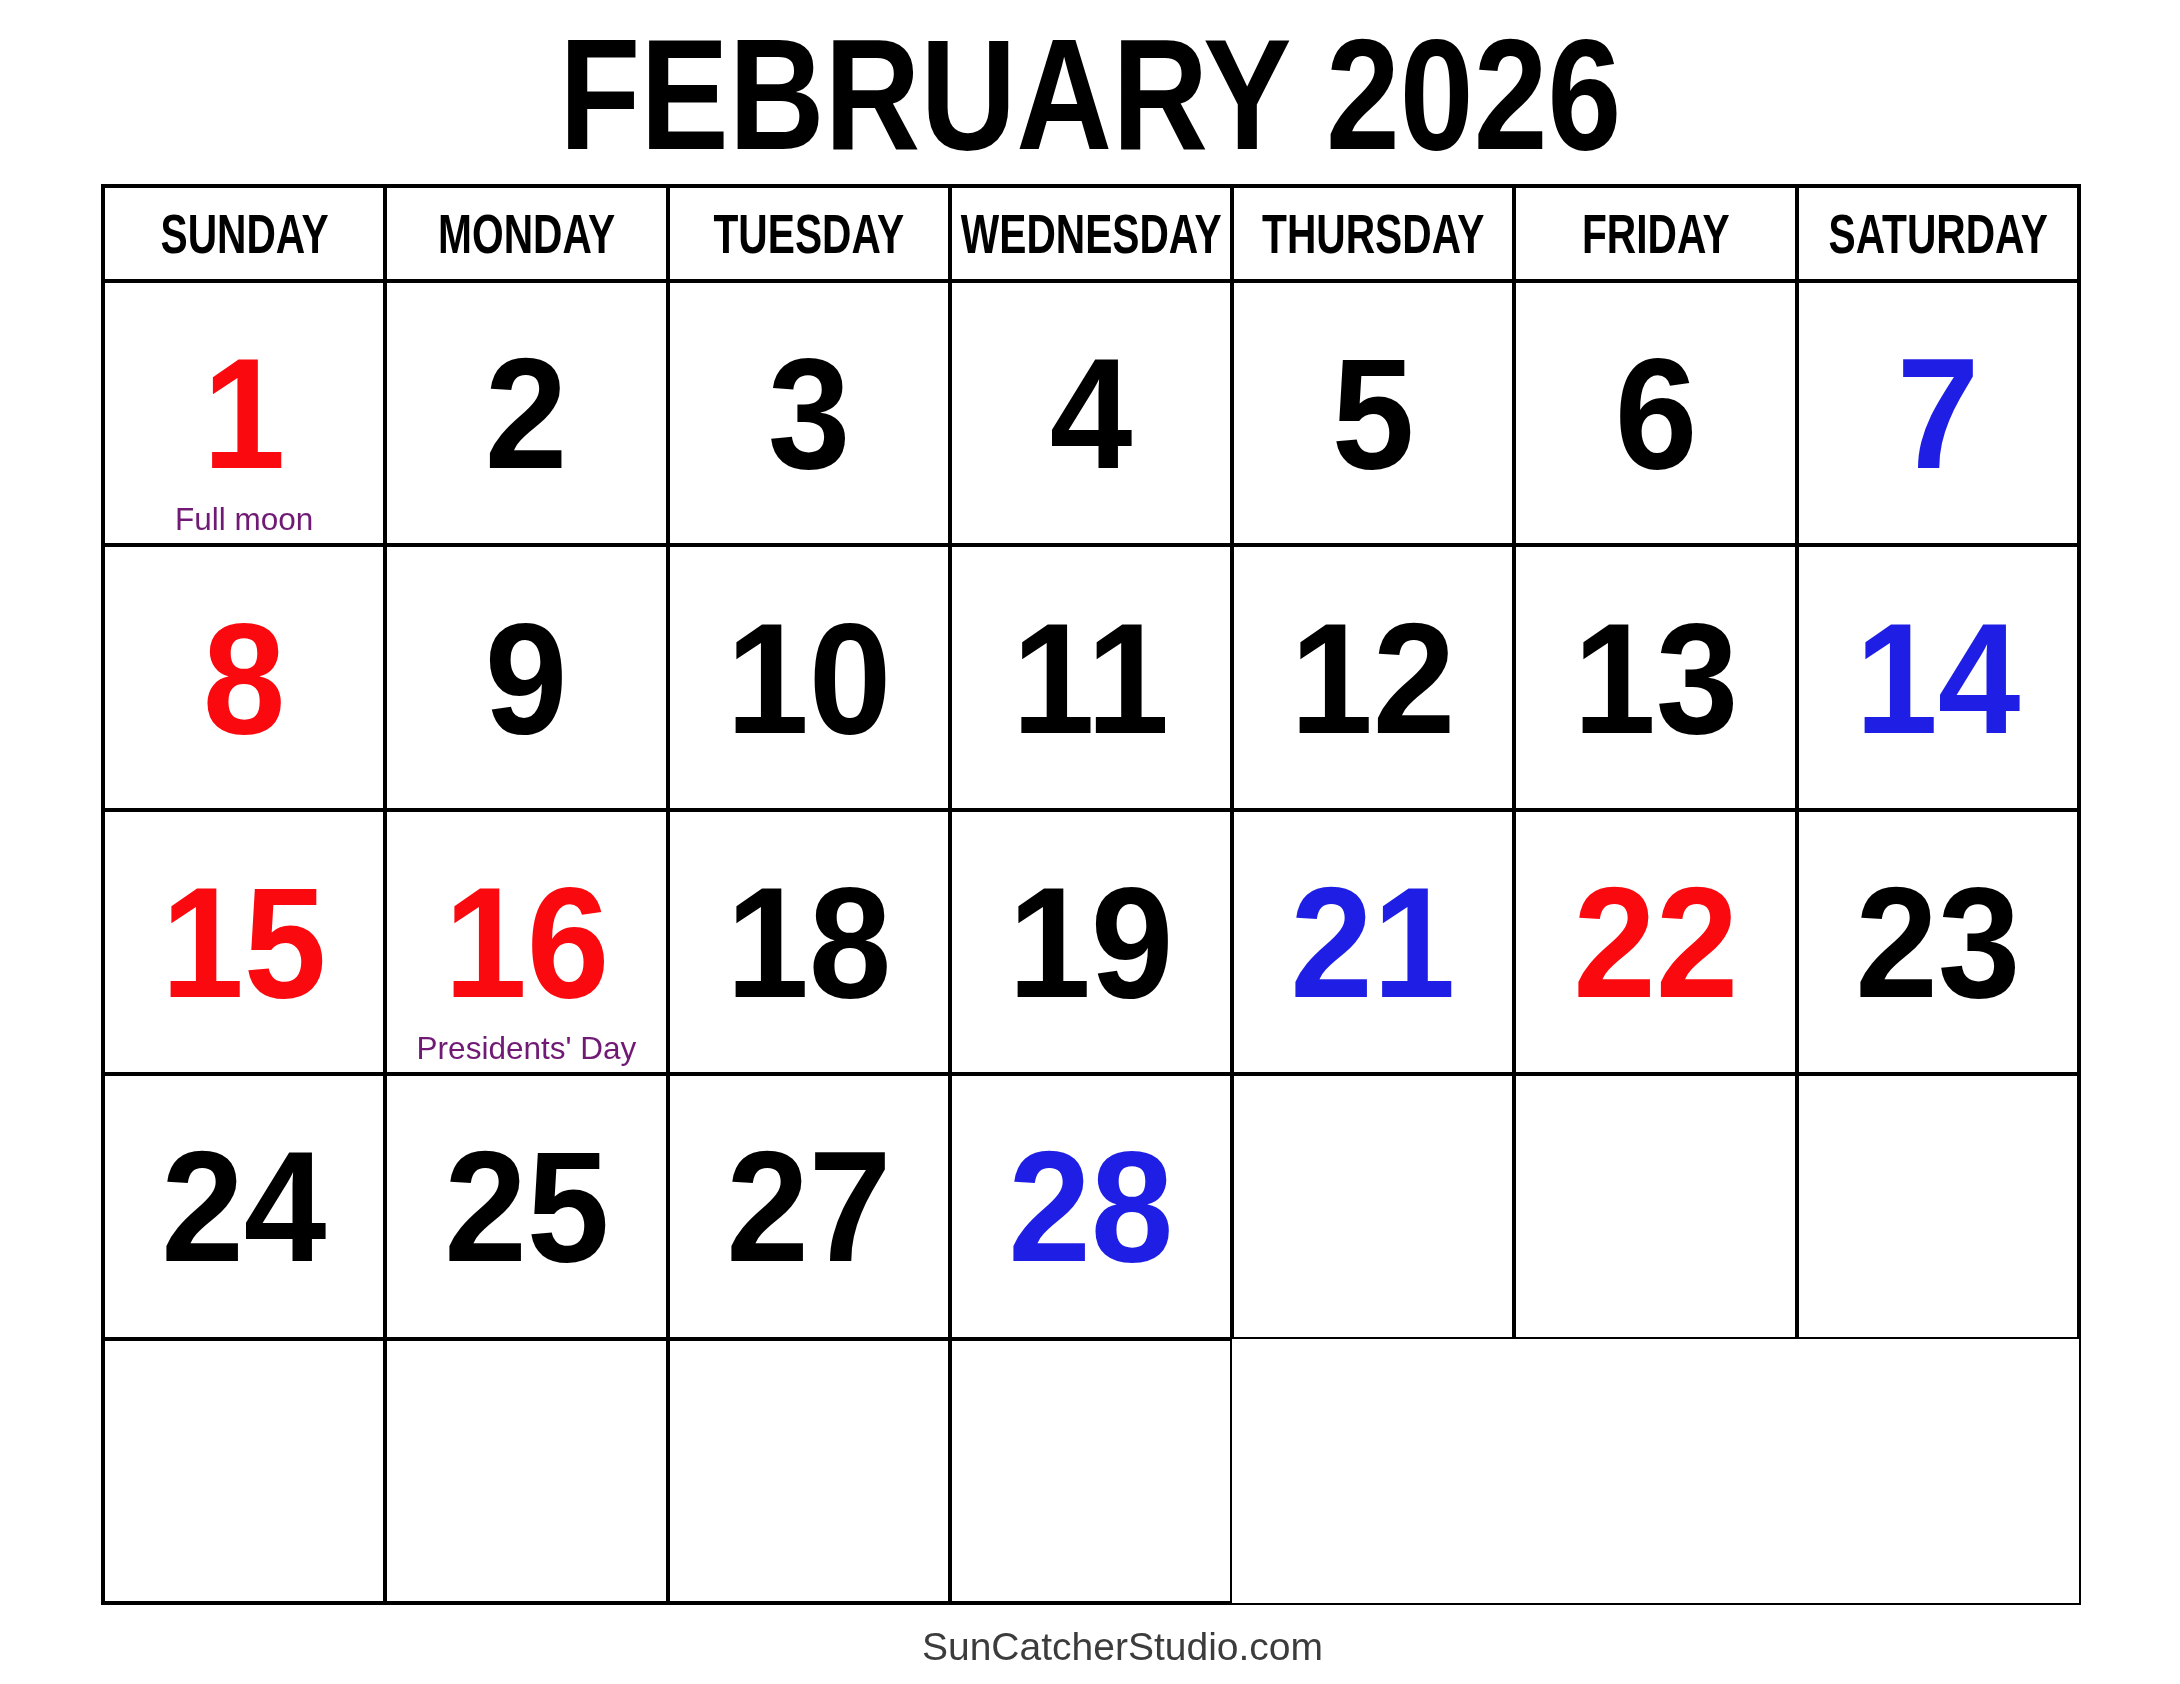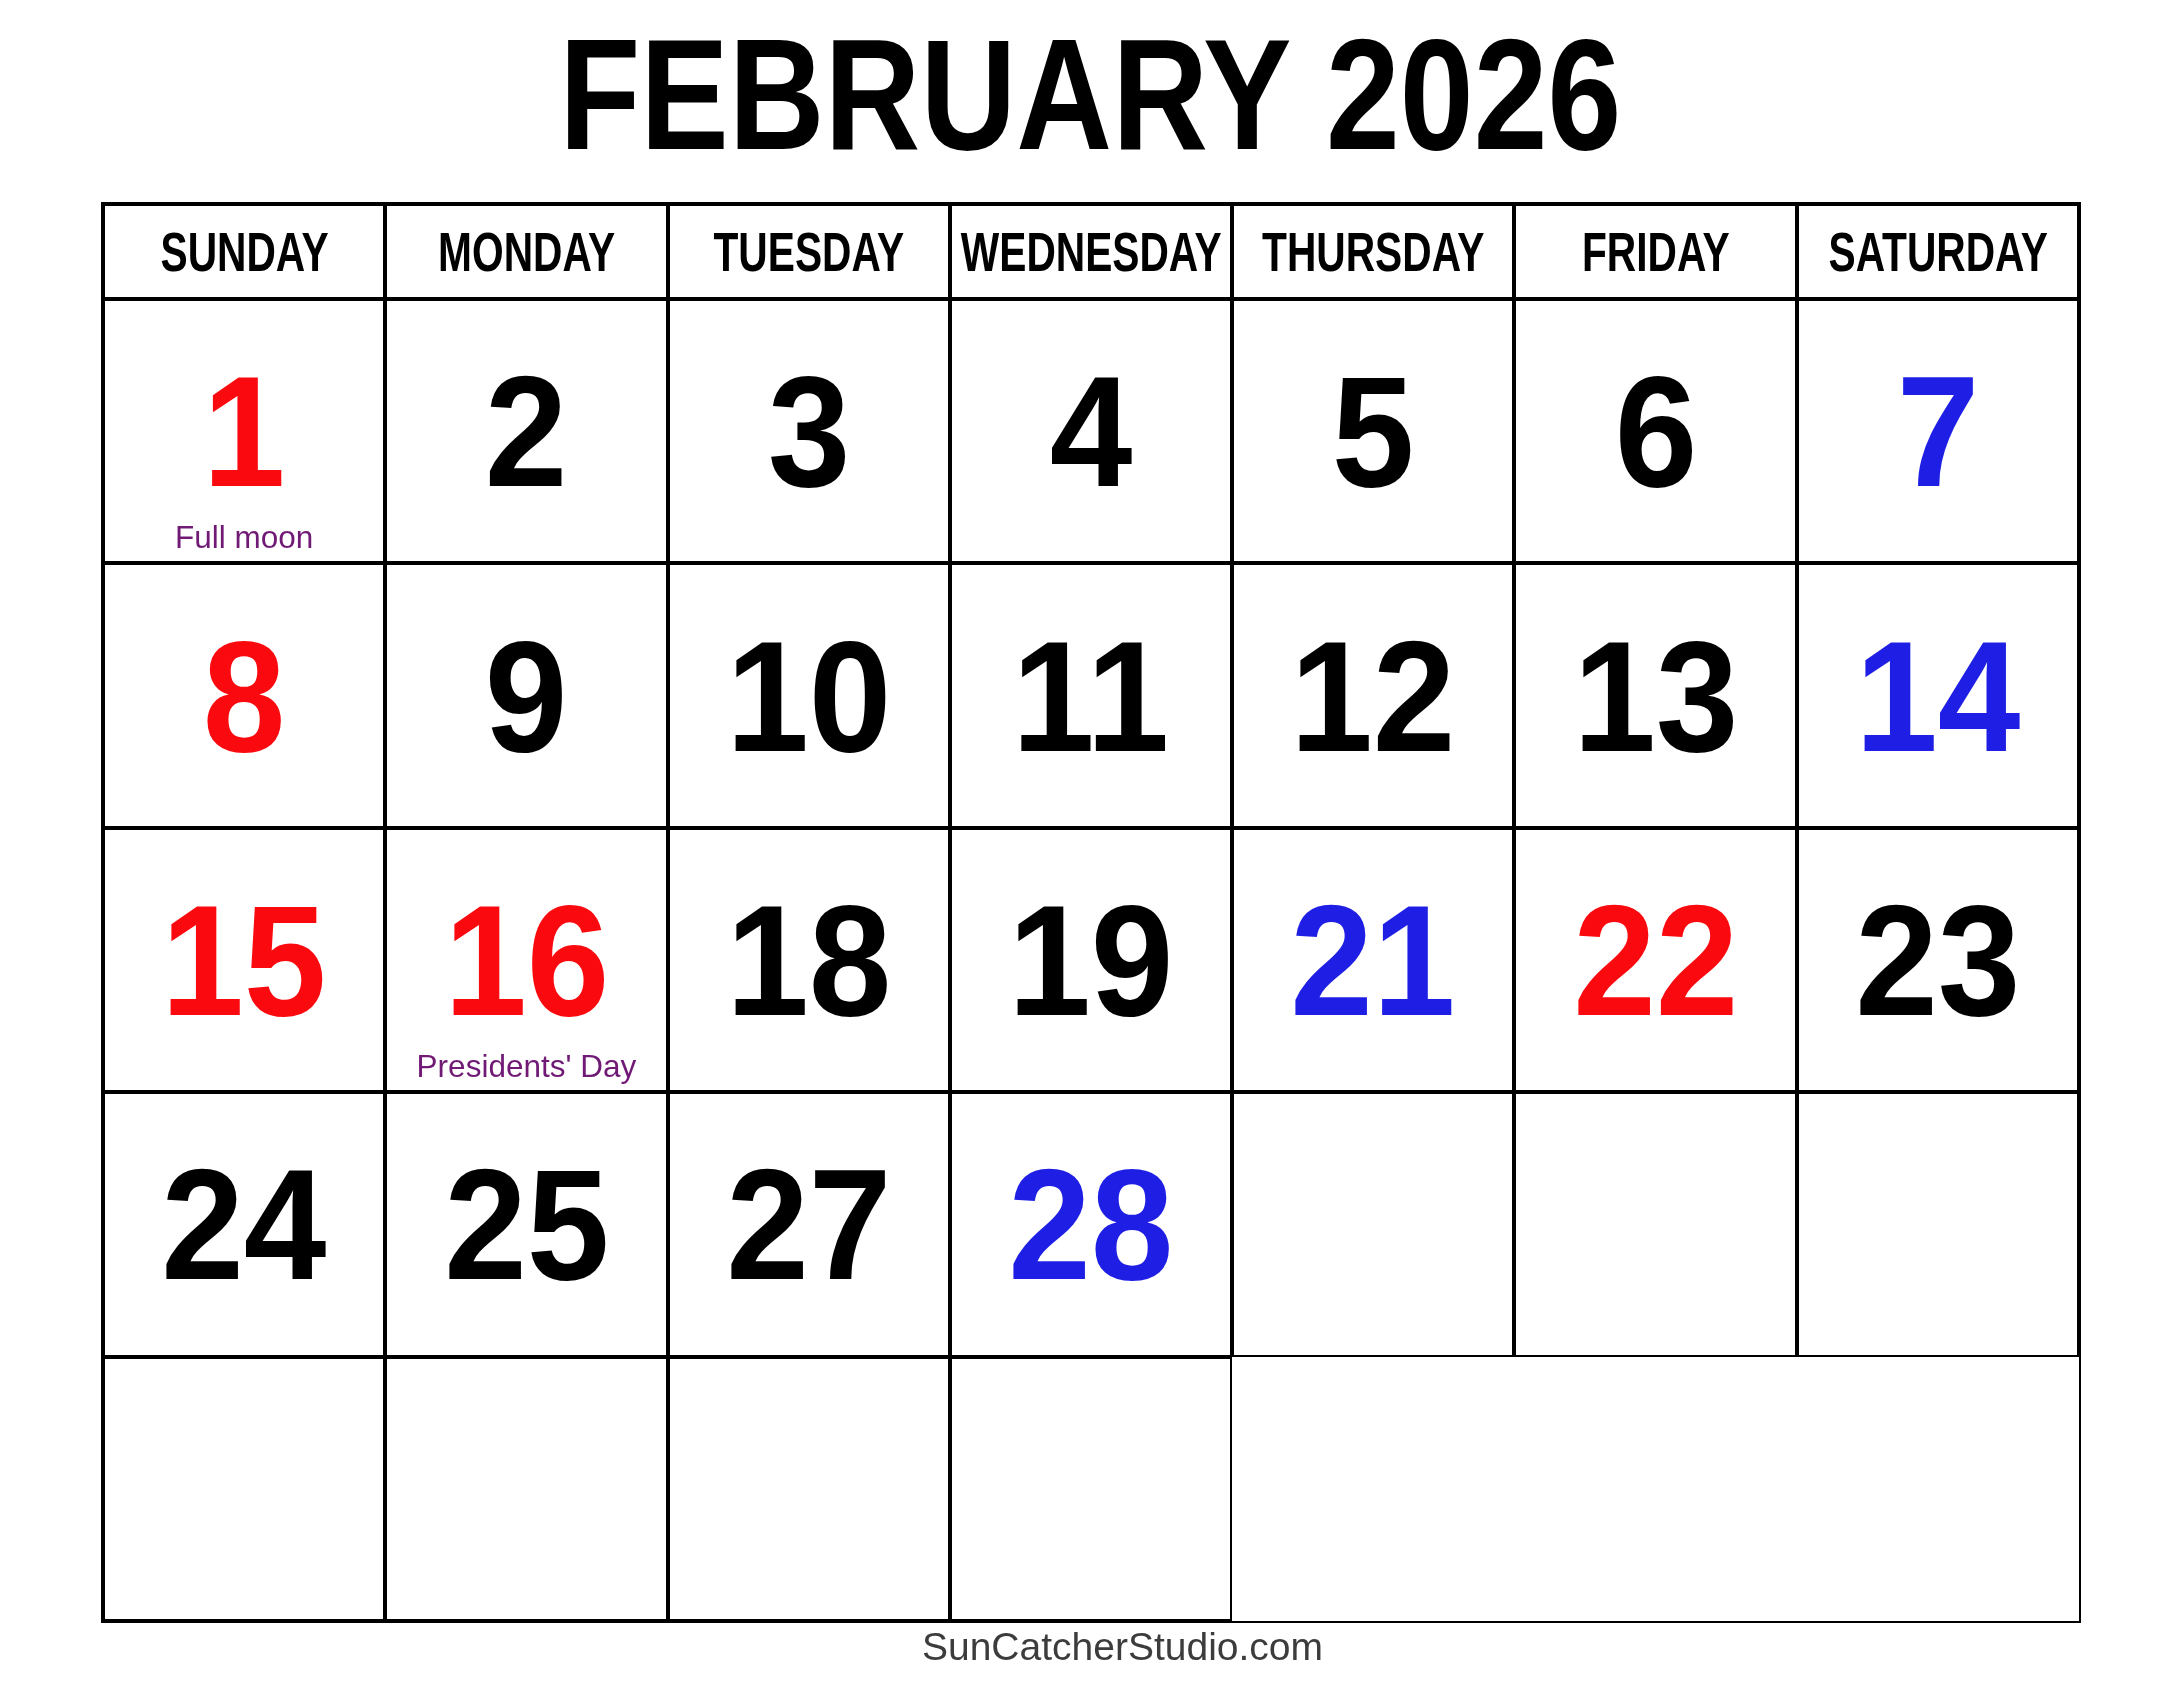--- a/index.html
+++ b/index.html
@@ -35,21 +35,21 @@
   }
   .condense-hdr {
     display: inline-block;
     transform: scaleX(0.74);
     transform-origin: center;
     white-space: nowrap;
   }
   .calendar {
     position: absolute;
     left: 101px;
-    top: 202px;
+    top: 184px;
     width: 1980px;
     height: 1421px;
     display: grid;
     grid-template-columns: repeat(7, 1fr);
     grid-template-rows: 95px repeat(5, 1fr);
     border: 2.6px solid #000000;
     background: #ffffff;
     box-sizing: border-box;
   }
   .weekday-cell {

